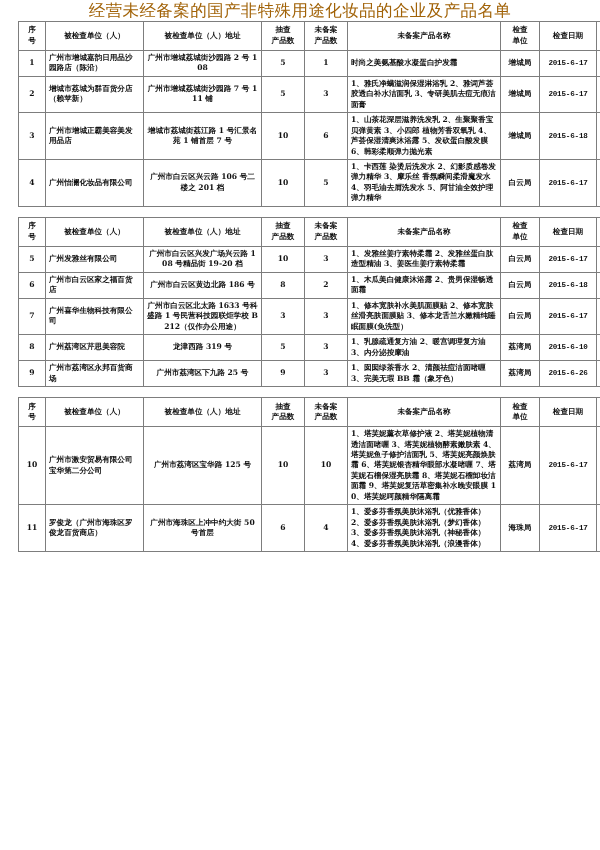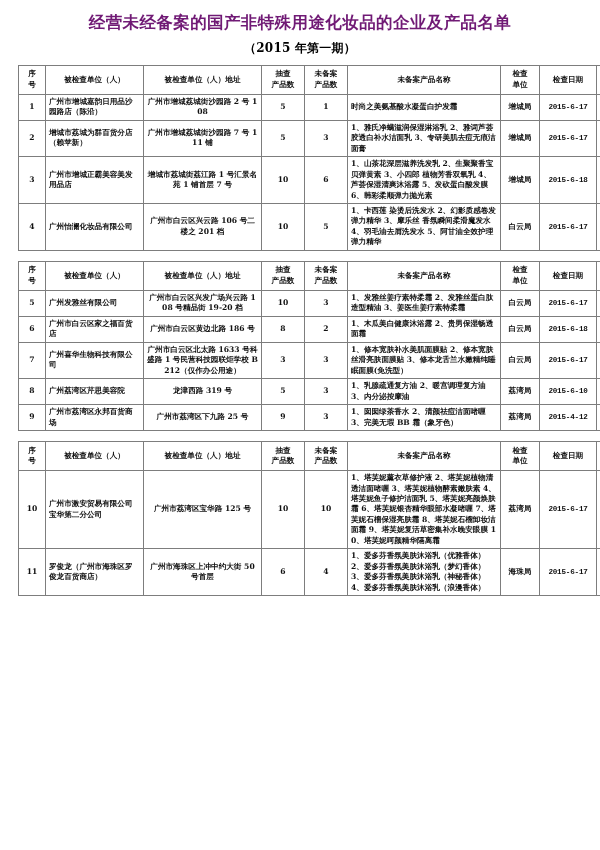--- a/index.html
+++ b/index.html
@@ -17,25 +17,25 @@
   .page {
     width: 600px;
     height: 850px;
     box-sizing: border-box;
     padding: 0 18px;
     position: relative;
   }
   .doc-title {
     text-align: center;
     font-size: 16.5px;
-    font-weight: bold;
+    font-weight: normal;
     letter-spacing: 0.4px;
-    padding-top: 13px;
+    padding-top: 1px;
     line-height: 1.2;
-    color: #701a75;
+    color: #a16207;
   }
   .doc-subtitle {
     text-align: center;
     font-size: 12px;
     font-weight: bold;
     margin-top: 7px;
     margin-bottom: 8px;
     color: #000;
     letter-spacing: 0.2px;
   }
@@ -73,21 +73,20 @@
   .c-note  { width: 26px;  text-align: center; }
   td.c-date { font-family: Liberation Mono, monospace; letter-spacing: -0.2px; }
   td.c-idx { font-size: 8px; }
 </style>
 </head>
 <body>
 
 <div class="page">
 
   <div class="doc-title">经营未经备案的国产非特殊用途化妆品的企业及产品名单</div>
-  <div class="doc-subtitle">（2015 年第一期）</div>
 
   <div id="tables-root">
       <table class="list-table">
         <thead>
           <tr>
             <th class="c-idx">序<br>号</th>
             <th class="c-unit">被检查单位（人）</th>
             <th class="c-addr">被检查单位（人）地址</th>
             <th class="c-num1">抽查<br>产品数</th>
             <th class="c-num2">未备案<br>产品数</th>
@@ -204,21 +203,21 @@
             <td class="c-note"></td>
           </tr>
           <tr>
             <td class="c-idx">9</td>
             <td class="c-unit">广州市荔湾区永邦百货商场</td>
             <td class="c-addr">广州市荔湾区下九路 25 号</td>
             <td class="c-num1">9</td>
             <td class="c-num2">3</td>
             <td class="c-prod">1、囡囡绿茶香水 2、清颜祛痘洁面啫喱 3、完美无瑕 BB 霜（象牙色）</td>
             <td class="c-org">荔湾局</td>
-            <td class="c-date">2015-4-12</td>
+            <td class="c-date">2015-6-26</td>
             <td class="c-note"></td>
           </tr>
         </tbody>
       </table>
       <table class="list-table">
         <thead>
           <tr>
             <th class="c-idx">序<br>号</th>
             <th class="c-unit">被检查单位（人）</th>
             <th class="c-addr">被检查单位（人）地址</th>

